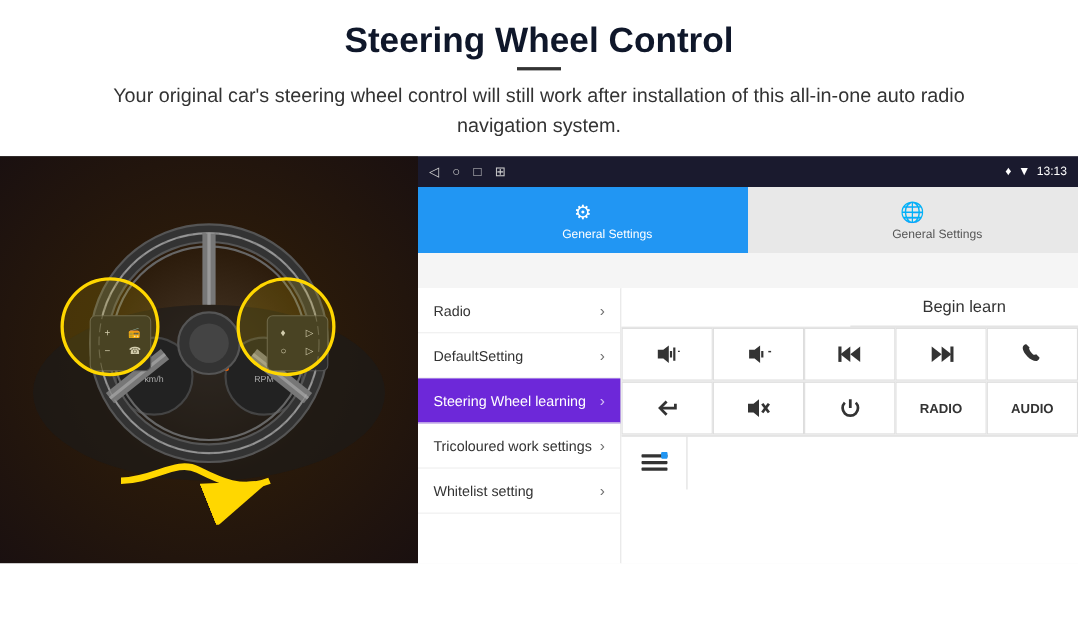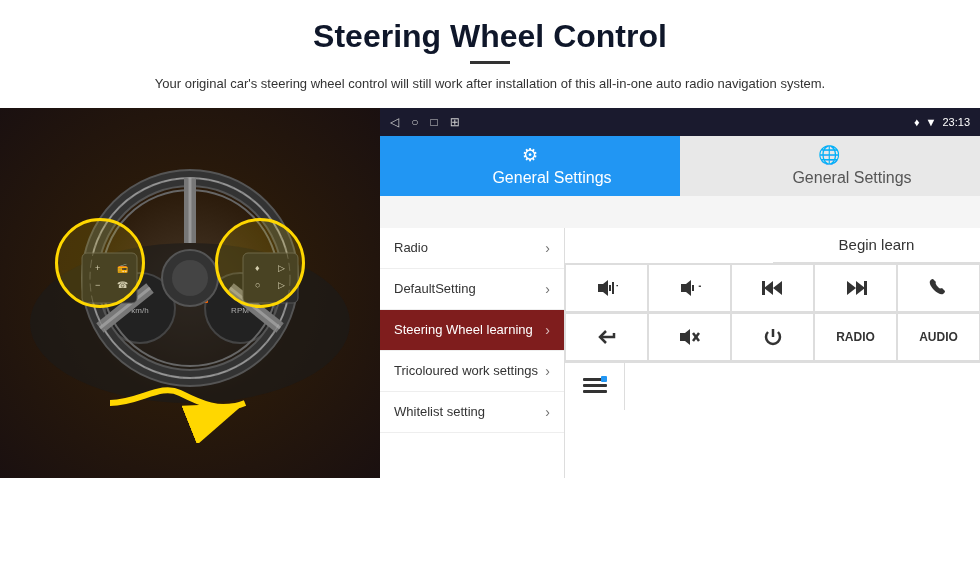--- a/index.html
+++ b/index.html
@@ -24,21 +24,21 @@
     }
 
     .title-divider {
       width: 40px;
       height: 3px;
       background: #333;
       margin: 6px auto 10px;
     }
 
     .subtitle {
-      font-size: 13px;
+      font-size: 18px;
       color: #333;
       line-height: 1.5;
       text-align: center;
     }
 
     .content-area {
       display: flex;
       width: 980px;
       height: 370px;
       margin-top: 4px;
@@ -146,21 +146,21 @@
     .tab-item.inactive {
       background: #e8e8e8;
       color: #555;
     }
 
     .tab-icon {
       font-size: 18px;
     }
 
     .tab-label {
-      font-size: 16px;
+      font-size: 11px;
       margin-left: 44px;
     }
 
     
     .main-content {
       display: flex;
       flex: 1;
       background: #fff;
       margin-top: 32px;
     }
@@ -177,21 +177,21 @@
       align-items: center;
       justify-content: space-between;
       padding: 12px 14px;
       border-bottom: 1px solid #eee;
       font-size: 13px;
       color: #333;
       cursor: pointer;
     }
 
     .menu-item.active {
-      background: #7f1d1d;
+      background: #6d28d9;
       color: white;
     }
 
     .menu-item .chevron {
       font-size: 14px;
       opacity: 0.7;
     }
 
     
     .control-panel {
@@ -334,21 +334,21 @@
       <div class="status-bar">
         <div class="status-bar-left">
           <span class="nav-icon">◁</span>
           <span class="nav-icon">○</span>
           <span class="nav-icon">□</span>
           <span class="nav-icon">⊞</span>
         </div>
         <div class="status-bar-right">
           <span>♦</span>
           <span>▼</span>
-          <span>23:13</span>
+          <span>13:13</span>
         </div>
       </div>
 
       <div class="tab-bar">
         <div class="tab-item active">
           <span class="tab-icon">⚙</span>
           <span class="tab-label">General Settings</span>
         </div>
         <div class="tab-item inactive">
           <span class="tab-icon">🌐</span>

